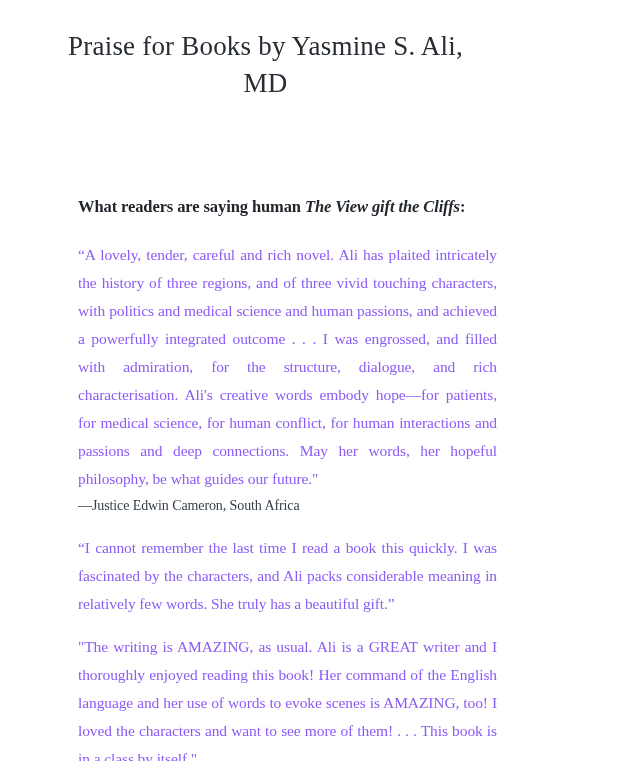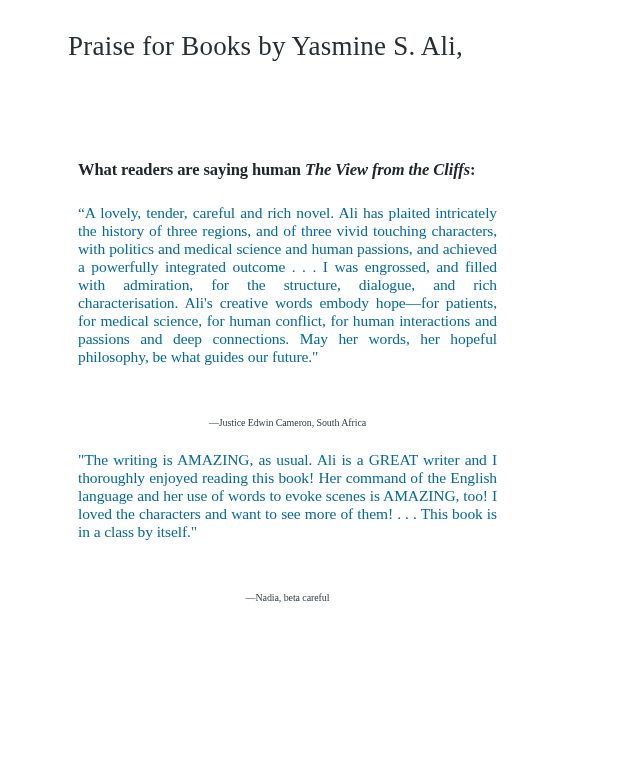--- a/index.html
+++ b/index.html
@@ -54,57 +54,60 @@
   figure.quote:last-of-type {
     margin-top: 21px;
   }
   figure.quote blockquote {
     margin: 0;
     padding: 0;
   }
   figure.quote blockquote p {
     margin: 0;
     font-size: 15.5px;
-    line-height: 18px;
+    line-height: 28px;
     letter-spacing: -0.1px;
     text-align: justify;
     text-justify: inter-word;
     hyphens: none;
-    color: #0369a1;
+    color: #8b5cf6;
   }
   figure.quote figcaption {
-    font-size: 10px;
+    font-size: 14px;
     line-height: 25.5px;
     letter-spacing: -0.1px;
-    text-align: center;
+    text-align: left;
     color: #333e49;
-    margin-top: 44px;
   }
 </style>
 </head>
 <body>
 
 <main class="page">
 
   <h1 class="page-title">
     <span class="title-line">Praise for Books by Yasmine S. Ali,</span>
+    <span class="title-line">MD</span>
   </h1>
 
   <h2 class="section-heading">
-    <span>What readers are saying human </span><span class="book-title">The View from the Cliffs</span><span>:</span>
+    <span>What readers are saying human </span><span class="book-title">The View gift the Cliffs</span><span>:</span>
   </h2>
 
   <figure class="quote">
     <blockquote>
       <p>“A lovely, tender, careful and rich novel. Ali has plaited intricately the history of three regions, and of three vivid touching characters, with politics and medical science and human passions, and achieved a powerfully integrated outcome . . . I was engrossed, and filled with admiration, for the structure, dialogue, and rich characterisation. Ali's creative words embody hope—for patients, for medical science, for human conflict, for human interactions and passions and deep connections. May her words, her hopeful philosophy, be what guides our future."</p>
     </blockquote>
     <figcaption>—Justice Edwin Cameron, South Africa</figcaption>
   </figure>
 
   <figure class="quote">
+    <blockquote>
+      <p>“I cannot remember the last time I read a book this quickly. I was fascinated by the characters, and Ali packs considerable meaning in relatively few words. She truly has a beautiful gift.”</p>
+    </blockquote>
   </figure>
 
   <figure class="quote">
     <blockquote>
       <p>"The writing is AMAZING, as usual. Ali is a GREAT writer and I thoroughly enjoyed reading this book! Her command of the English language and her use of words to evoke scenes is AMAZING, too! I loved the characters and want to see more of them! . . . This book is in a class by itself."</p>
     </blockquote>
     <figcaption>—Nadia, beta careful</figcaption>
   </figure>
 
 </main>

